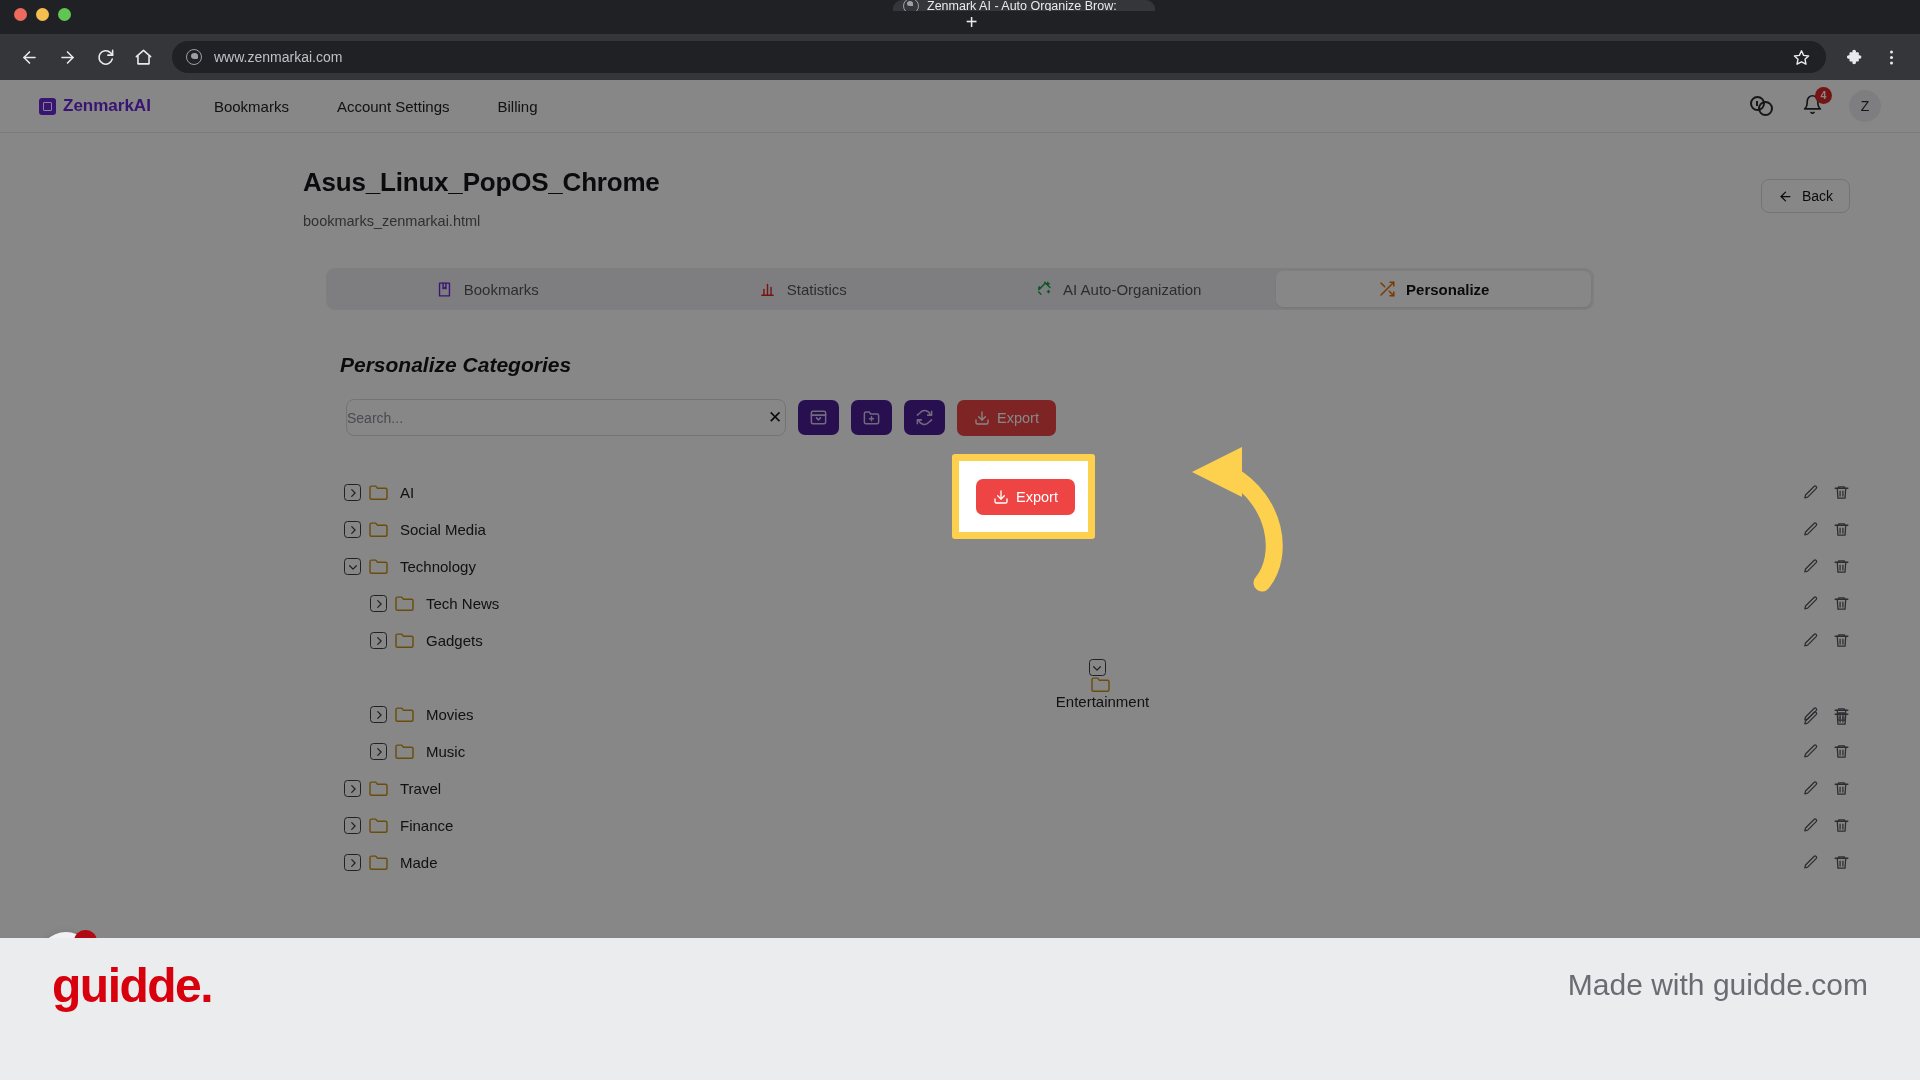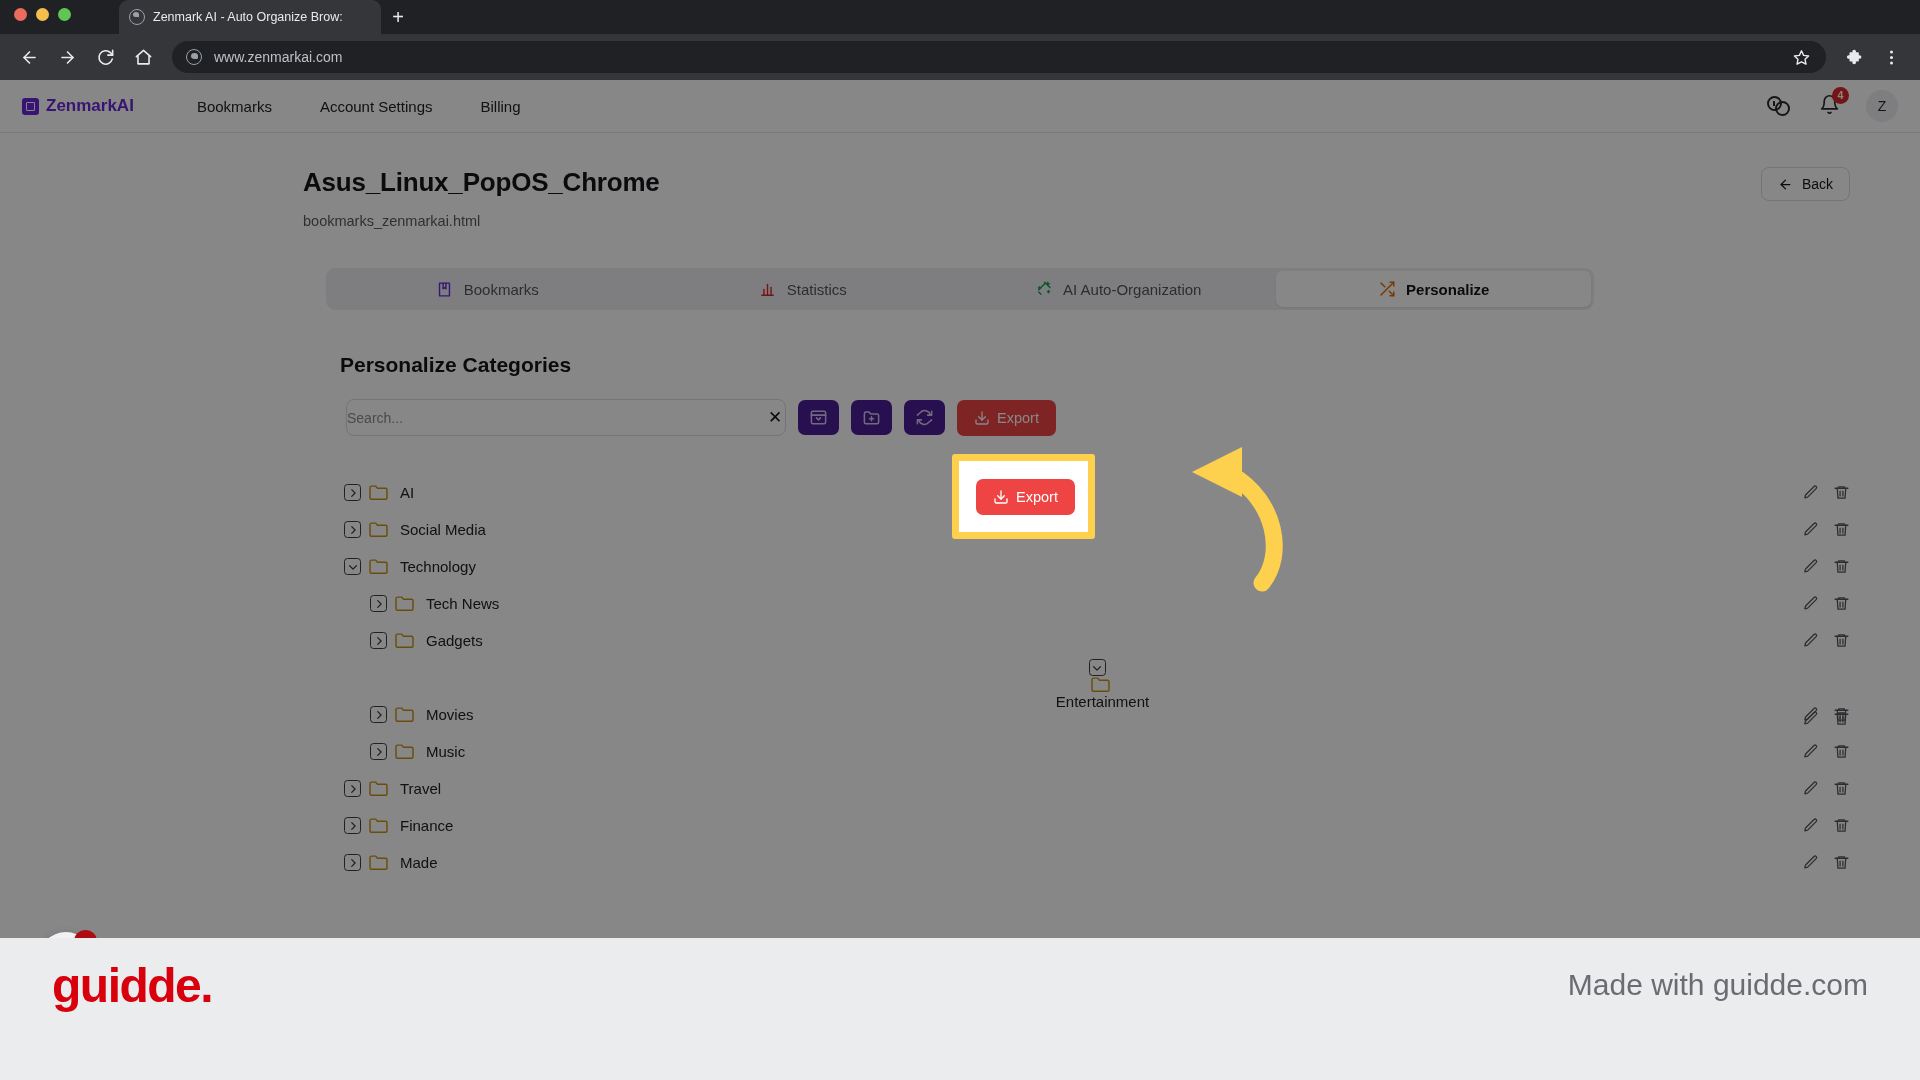--- a/index.html
+++ b/index.html
@@ -7,21 +7,21 @@
     width: 1920px; height: 1080px;
     font-family: "Liberation Sans", sans-serif;
     overflow: hidden;
     background: #ebecee;
   }
 
   
   .browser { width: 1920px; background: #35363a; }
   .tabstrip {
     height: 34px; background: #202124;
-    display: flex; align-items: center; padding-left: 14px; position: relative;
+    display: flex; align-items: center; padding-left: 23px; position: relative; flex-direction: column;
   }
   .traffic { display: flex; align-items: center; gap: 9px; position: absolute; left: 14px; top: 8px; z-index: 5;}
   .dot { width: 13px; height: 13px; border-radius: 50%; }
   .dot.r { background: #ed6a5e; }
   .dot.y { background: #f5bf4f; }
   .dot.g { background: #61c554; }
 
   .tab {
     width: 262px; height: 34px; background: #35363a;
     border-radius: 9px 9px 0 0;
@@ -65,21 +65,21 @@
   .tb-right { display: flex; align-items: center; gap: 2px; }
 
   
   .appwrap { position: relative; width: 1920px; height: 952px; overflow: hidden; }
   .app { width: 1920px; height: 952px; background: #fff; }
   
   .dim { position: absolute; inset: 0; background: rgba(0,0,0,0.47); pointer-events:none; z-index: 40;}
 
   .navbar {
     height: 53px; background: #ffffff; border-bottom: 1px solid #e8e8ec;
-    display: flex; align-items: center; padding: 0 22px;
+    display: flex; align-items: center; padding: 0 39px;
   }
   .brand { display: flex; align-items: center; gap: 7px; color: #6d28d9; font-weight: 700; font-size: 17px; }
   .brand-mark {
     width: 17px; height: 17px; border-radius: 3px; background: #6d28d9;
     display:flex;align-items:center;justify-content:center;
   }
   .brand-mark i { display:block; width:9px; height:9px; border: 1.6px solid #fff; border-radius:1px;}
   .nav-links { display: flex; align-items: center; gap: 48px; margin-left: 63px; }
   .nav-link { font-size: 15px; color: #232326; }
   .nav-right { margin-left: auto; display: flex; align-items: center; gap: 26px; }
@@ -102,35 +102,35 @@
 
   
   .page { padding: 34px 0 0 0; position: relative; }
   .pagehead { display: flex; align-items: flex-start; padding: 0 70px 0 303px; }
   .titleblock { flex: 1; }
   .page-title { font-size: 26px; font-weight: 700; color: #16161a; letter-spacing: -0.2px; }
   .page-sub { font-size: 14.5px; color: #5b5b63; margin-top: 15px; }
   .back-btn {
     background: #fff; border: 1px solid #dcdce2; border-radius: 8px;
     height: 34px; padding: 0 16px; display: flex; align-items: center; gap: 9px;
-    font-size: 14px; color: #16161a; 
+    font-size: 14px; color: #16161a; margin-top: 12px;
   }
 
   .tabs {
     margin: 39px auto 0 auto; width: 1268px; height: 42px;
     background: #efeff2; border-radius: 9px; display: flex; padding: 3px;
   }
   .tabitem {
     flex: 1; display: flex; align-items: center; justify-content: center; gap: 10px;
     font-size: 15px; color: #55555e; border-radius: 7px;
   }
   .tabitem.active { background: #ffffff; color: #16161a; font-weight: 600; box-shadow: 0 1px 2px rgba(0,0,0,.09); }
   .tico { width: 19px; height: 19px; display:flex; align-items:center; justify-content:center; }
 
-  .section-title { margin: 43px 0 0 340px; font-size: 21px; font-weight: 700; color: #16161a; }
+  .section-title { margin: 43px 0 0 340px; font-size: 21px; font-weight: 700; color: #16161a; font-style: italic; }
 
   .controls { display: flex; align-items: center; gap: 12px; margin: 22px 0 0 346px; }
   .searchbox {
     width: 440px; height: 37px; border: 1px solid #dcdce2; border-radius: 8px;
     background: #fff; display: flex; align-items: center; padding: 0 0;
     font-size: 14px; color: #8d8d98;
   }
   .searchbox .val { flex: 1; }
   .clear-x { color: #16161a; font-size: 17px; width: 20px; text-align: center; }
   .iconbtn {

